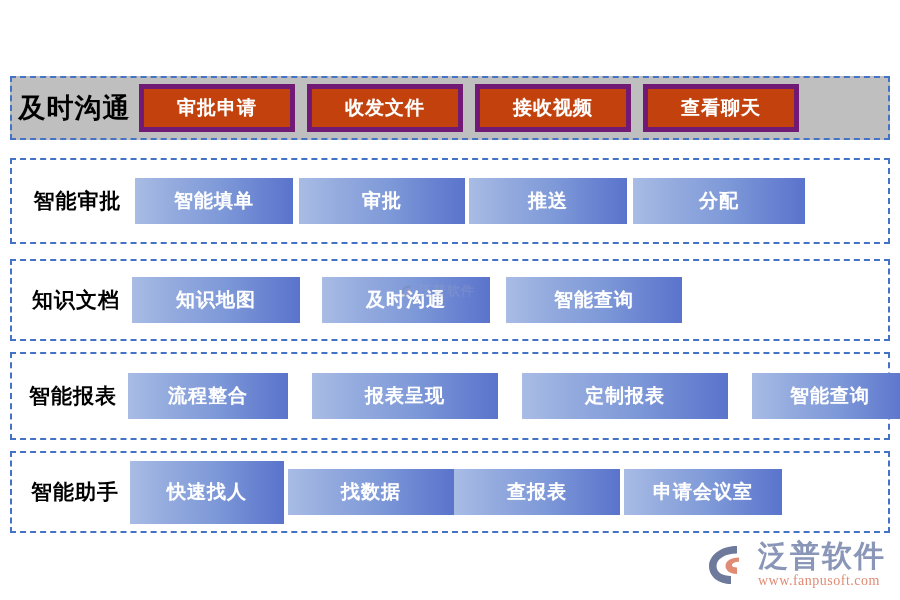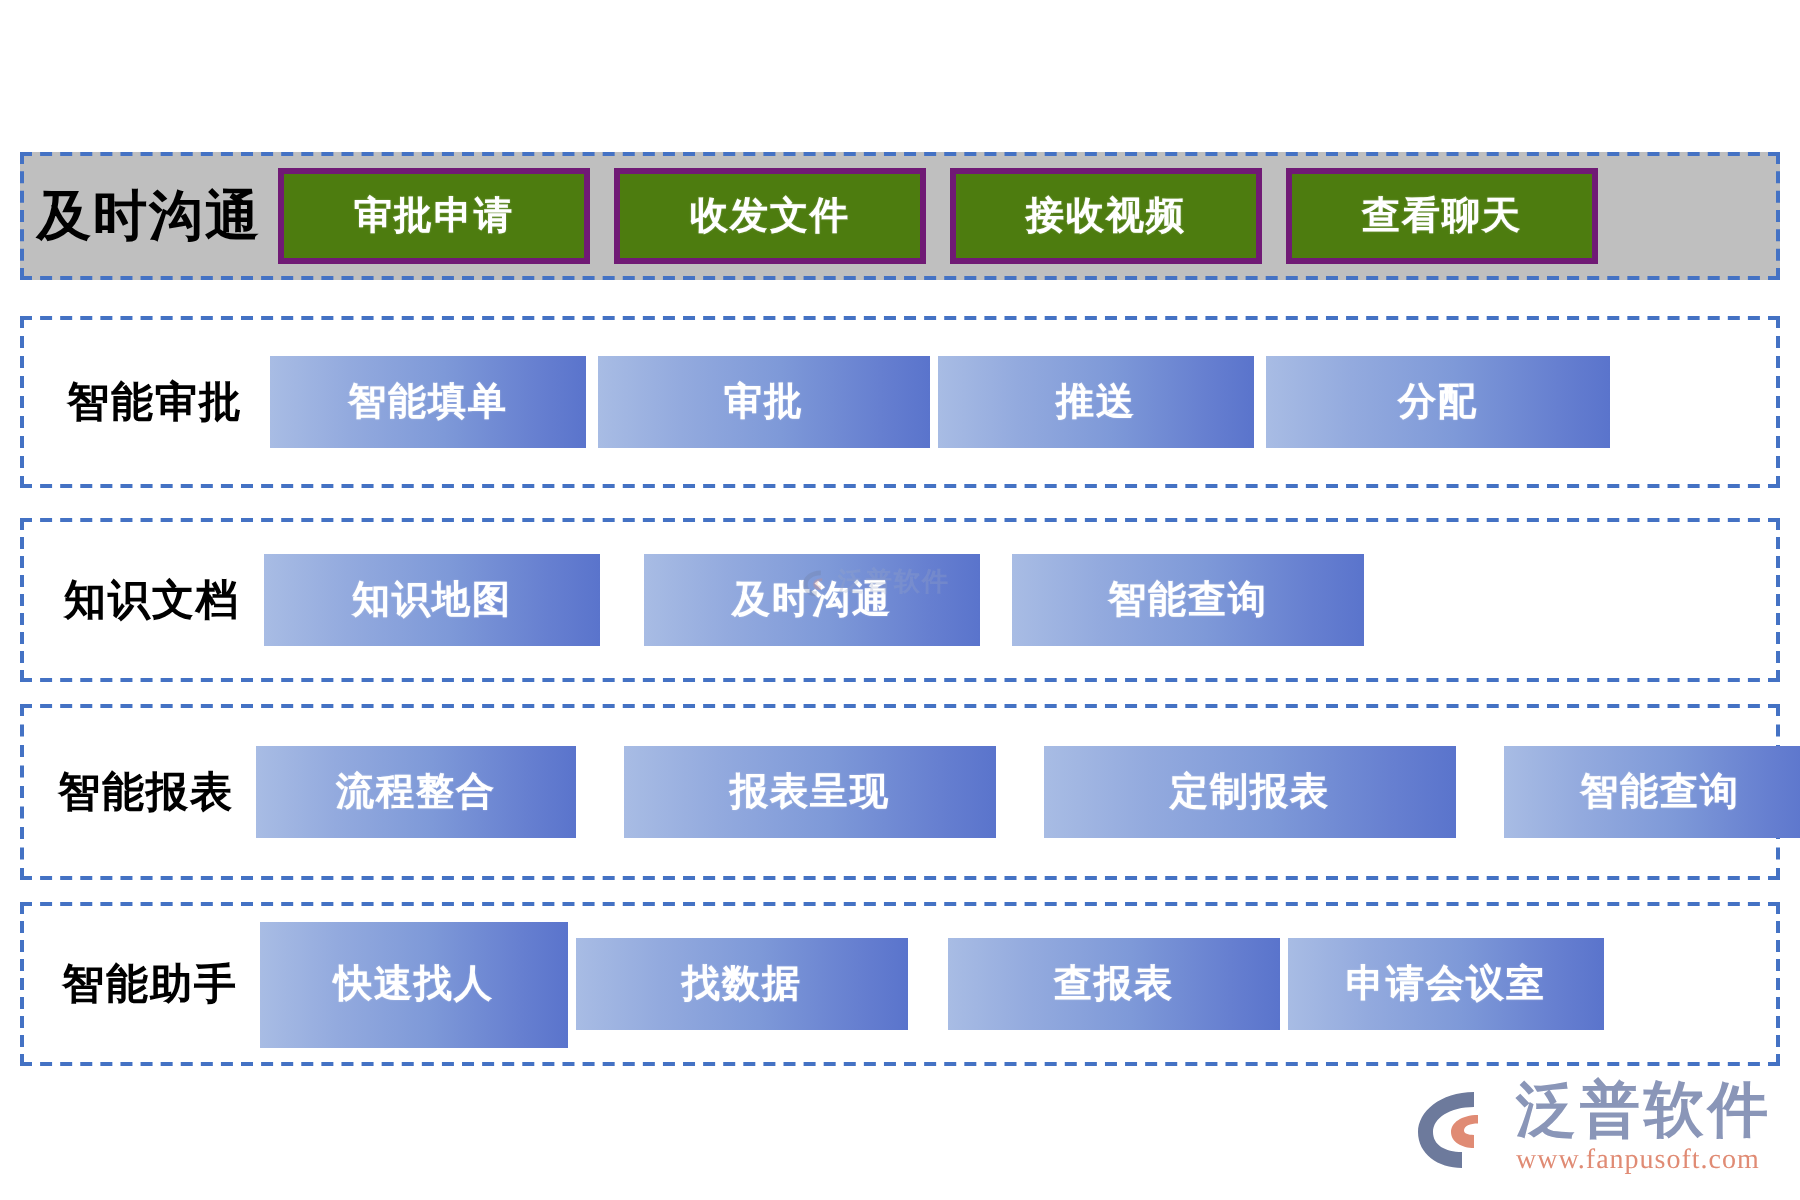--- a/index.html
+++ b/index.html
@@ -67,22 +67,22 @@
     font-weight: 700;
     letter-spacing: 1px;
     white-space: nowrap;
     font-family: "Liberation Serif", "DejaVu Serif", serif;
     text-shadow: 0 0 1px rgba(255,255,255,.35);
   }
   .btn.blue {
     background: linear-gradient(to right, #a8bce4 0%, #93aade 25%, #7e99d8 55%, #667fd0 85%, #5a74cc 100%);
   }
   .btn.gray {
-    background: #4d7c0f;
-    border: 3px solid #701a75;
+    background: #c2410c;
+    border: 5px solid #701a75;
   }
 
   
   #logo {
     position: absolute;
     right: 14px;
     bottom: 12px;
     display: flex;
     align-items: center;
     gap: 6px;
@@ -178,21 +178,21 @@
       <div class="btn blue" style="width:206px; height:46px; margin-left:24px;">定制报表</div>
       <div class="btn blue" style="width:156px; height:46px; margin-left:24px;">智能查询</div>
     </div>
   </div>
 
   <div class="row" style="top:451px; height:82px;">
     <div class="row-label" style="width:110px; margin-left:8px;">智能助手</div>
     <div class="btn-strip">
       <div class="btn blue" style="width:154px; height:63px;">快速找人</div>
       <div class="btn blue" style="width:166px; height:46px; margin-left:4px;">找数据</div>
-      <div class="btn blue" style="width:166px; height:46px; margin-left:20px;">查报表</div>
+      <div class="btn blue" style="width:166px; height:46px; margin-left:0;">查报表</div>
       <div class="btn blue" style="width:158px; height:46px; margin-left:4px;">申请会议室</div>
     </div>
   </div>
 
   <div class="watermark">
     <div class="wm-mark">
       <svg viewBox="0 0 46 42" width="16" height="15" aria-hidden="true">
         <path d="M30 3 C14 3 4 13 4 23 C4 33 13 40 24 40 L24 33 C16 33 11 29 11 23 C11 16 19 10 30 10 Z" fill="#6d7a9c"></path>
         <path d="M32 14 C24 14 19 18 19 23 C19 28 24 31 30 31 L30 25 C27 25 25 24 25 22 C25 19 28 18 32 18 Z" fill="#e08b74"></path>
       </svg>

